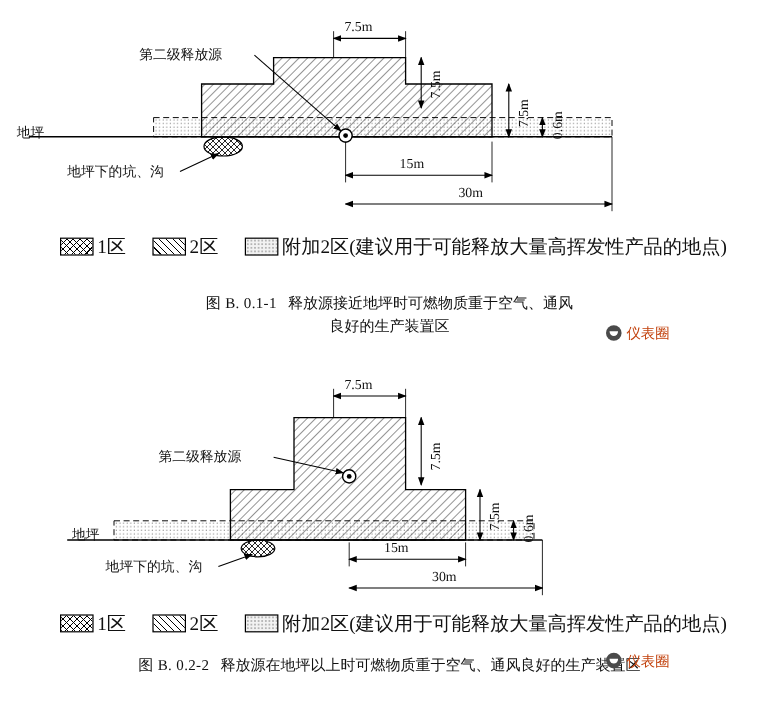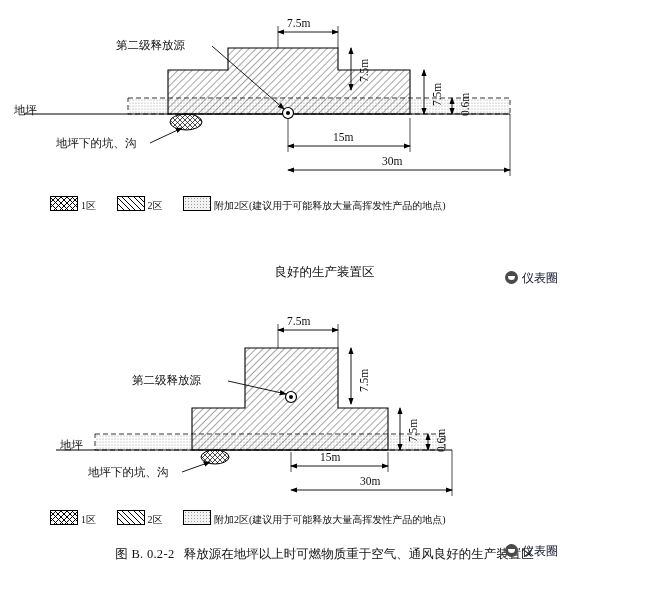--- a/index.html
+++ b/index.html
@@ -30,21 +30,21 @@
     width: 649px;
     text-align: center;
     font-size: 12.5px;
     line-height: 18px;
     color: #111;
   }
   .cap .num { letter-spacing: 0.3px; }
 
   .legend {
     position: absolute;
-    font-size: 10px;
+    font-size: 16px;
     color: #111;
     white-space: nowrap;
   }
   .legend .sw {
     display: inline-block;
     width: 26px;
     height: 13px;
     vertical-align: -2px;
     border: 1px solid #000;
     margin-right: 3px;
@@ -64,21 +64,21 @@
   }
   .sw-extra {
     background-color: #f2f2f2;
     background-image: radial-gradient(#9a9a9a 0.5px, transparent 0.6px);
     background-size: 3px 3px;
   }
 
   .wm {
     position: absolute;
     font-size: 12px;
-    color: #0f172a;
+    color: #c2410c;
     white-space: nowrap;
   }
   .wm .dot {
     display: inline-block;
     width: 13px; height: 13px;
     border-radius: 50%;
     background: #4a4a4a;
     vertical-align: -2px;
     margin-right: 4px;
     position: relative;
@@ -177,20 +177,24 @@
       <span class="sw sw-zone1"></span><span>1区</span>
     </span>
     <span class="item">
       <span class="sw sw-zone2"></span><span>2区</span>
     </span>
     <span class="item">
       <span class="sw sw-extra"></span><span>附加2区(建议用于可能释放大量高挥发性产品的地点)</span>
     </span>
   </div>
 
+  <div class="cap" style="top:244px;">
+    <span class="num">图 B. 0.1-1</span>
+    &nbsp;&nbsp;<span>释放源接近地坪时可燃物质重于空气、通风</span>
+  </div>
   <div class="cap" style="top:263px;">良好的生产装置区</div>
 
   <div class="wm" style="left:505px; top:270px;">
     <span class="dot"></span><span>仪表圈</span>
   </div>
 </div>
 
 <div class="fig" id="figure-2">
 
   <svg class="svg-wrap" width="649" height="200" viewBox="0 0 649 200">

